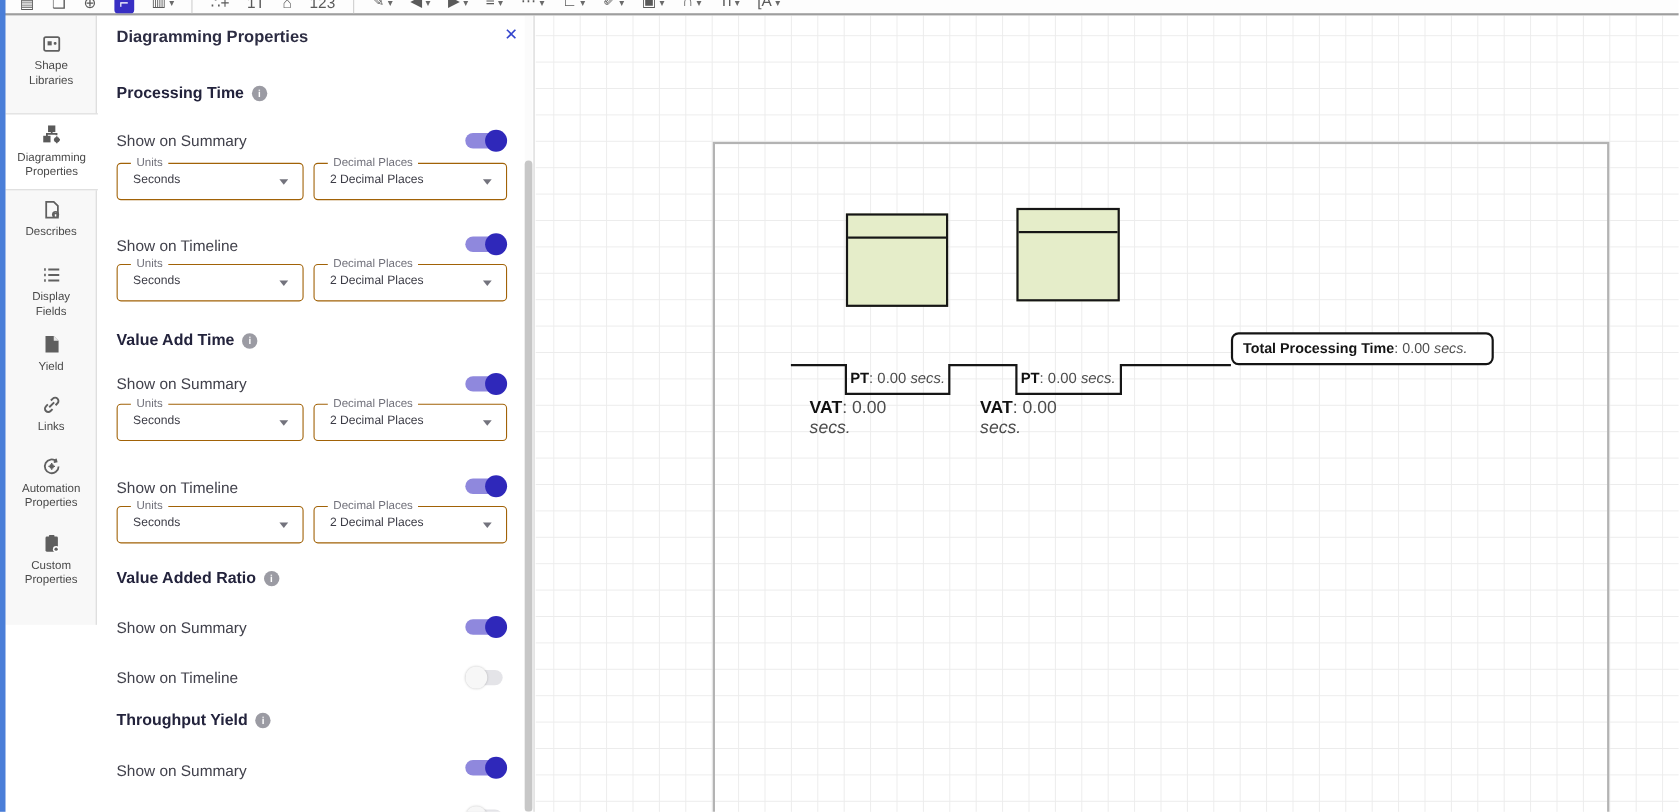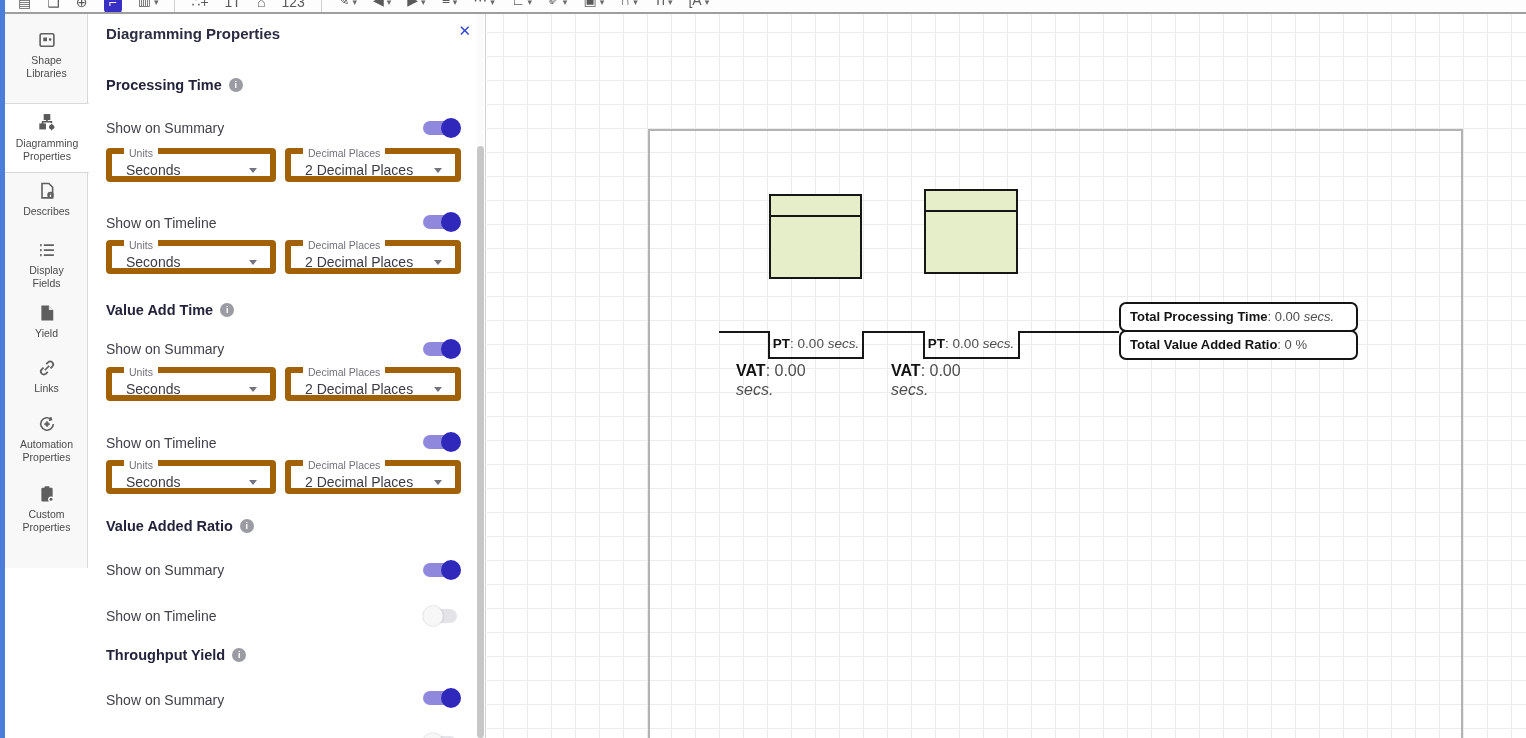--- a/index.html
+++ b/index.html
@@ -29,23 +29,23 @@
   .close-x { position:absolute; right:14px; top:8px; font-size:15px; color:#3345cd; cursor:pointer; }
   .sec-title { position:absolute; left:17px; font-size:14.5px; font-weight:bold; color:#23233c; display:flex; align-items:center; gap:7px; }
   .info-icon { width:14px; height:14px; border-radius:50%; background:#9b9ba3; color:#fff; font-size:9px; font-weight:bold; display:inline-flex; align-items:center; justify-content:center; font-style:normal; }
   .row-label { position:absolute; left:17px; font-size:14px; color:#41414b; }
   .toggle { position:absolute; right:24px; width:38px; height:20px; cursor:pointer; }
   .toggle .track { position:absolute; left:0; top:3px; width:34px; height:14px; border-radius:7px; background:#8f88dd; }
   .toggle .knob { position:absolute; right:0; top:0; width:20px; height:20px; border-radius:50%; background:#2f28ba; }
   .toggle.off .track { background:#e4e4e8; }
   .toggle.off .knob { left:0; right:auto; background:#f7f7f7; box-shadow:0 0 2px rgba(0,0,0,.25); }
   .fields { position:absolute; left:0; width:397px; height:34px; }
-  .field { position:absolute; top:0; height:34px; border:6px solid #a16207; border-radius:4px; background:#fff; cursor:pointer; }
+  .field { position:absolute; top:0; height:34px; border:1px solid #a16207; border-radius:4px; background:#fff; cursor:pointer; }
   .field-label { position:absolute; left:12px; top:-7px; background:#fff; padding:0 5px; font-size:10.5px; color:#70707a; }
-  .field-value { position:absolute; left:14px; top:8px; font-size:14px; color:#3c3c46; }
+  .field-value { position:absolute; left:14px; top:8px; font-size:11px; color:#3c3c46; }
   .field-caret { position:absolute; right:13px; top:14px; width:0; height:0; border-left:4.5px solid transparent; border-right:4.5px solid transparent; border-top:5px solid #73737d; }
   .scroll-track { position:absolute; right:1px; top:0; width:7px; height:724px; background:#fbfbfb; }
   .scroll-thumb { position:absolute; right:1px; top:132px; width:7px; height:592px; background:#c7c7c7; border-radius:4px; }
 
   
   .canvas { position:absolute; left:487px; top:14px; width:1039px; height:724px; background-color:#fff;
     background-image:linear-gradient(#ececec 1px, transparent 1px), linear-gradient(90deg,#ececec 1px, transparent 1px);
     background-size:24px 24px; background-position:16px 18px; overflow:hidden; z-index:5; }
   .container-rect { position:absolute; left:161px; top:115px; width:815px; height:700px; border:2px solid #b3b3b3; background:transparent; }
   .vsm-svg { position:absolute; left:0; top:0; }
@@ -319,17 +319,14 @@
     <b>PT</b><span>: 0.00 </span><span class="unit-i">secs.</span>
   </div>
   <div class="vat-label" style="left:404px; top:347px;">
     <b>VAT</b><span>: 0.00</span><span class="vat-unit">secs.</span>
   </div>
 
   <div class="summary">
     <div class="summary-row">
       <b>Total Processing Time</b><span>: 0.00 </span><span class="unit-i">secs.</span>
     </div>
-    <div class="summary-row">
-      <b>Total Value Added Ratio</b><span>: 0 %</span><span class="unit-i"></span>
-    </div>
   </div>
 </div>
 
 </body></html>

